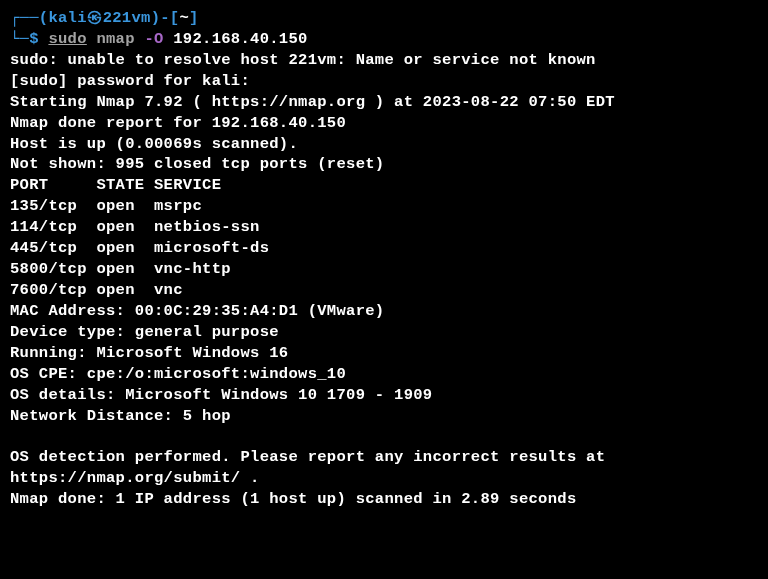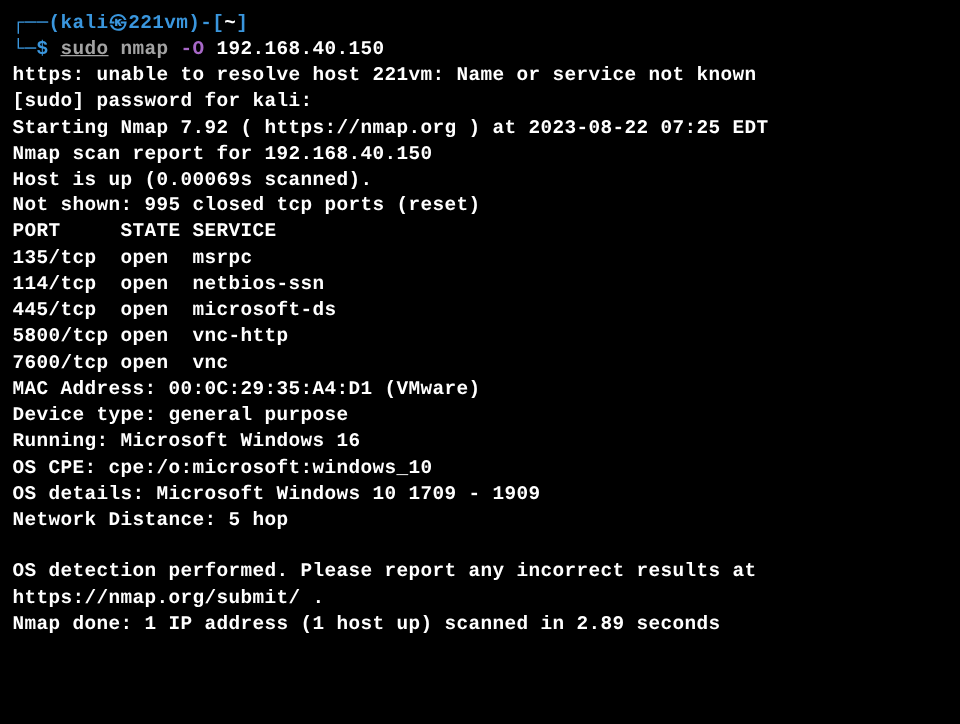--- a/index.html
+++ b/index.html
@@ -41,24 +41,24 @@
       white-space: pre;
     }
   </style>
 </head>
 <body>
 
 <div class="prompt-line box-top"><span class="blue">┌──(</span><span class="blue">kali</span><span class="blue">㉿</span><span class="blue">221vm</span><span class="blue">)-[</span><span class="white">~</span><span class="blue">]</span></div>
 
 <div class="prompt-line box-side"><span class="blue">└─</span><span class="blue">$ </span><span class="red underline">sudo</span><span> </span><span class="red">nmap</span><span> </span><span class="purple">-O</span><span> </span><span class="white">192.168.40.150</span></div>
 
-<div class="output-line">https: unable to resolve host 221vm: Name or service not known</div>
+<div class="output-line">sudo: unable to resolve host 221vm: Name or service not known</div>
 <div class="output-line">[sudo] password for kali:</div>
-<div class="output-line">Starting Nmap 7.92 ( https://nmap.org ) at 2023-08-22 07:25 EDT</div>
-<div class="output-line">Nmap scan report for 192.168.40.150</div>
+<div class="output-line">Starting Nmap 7.92 ( https://nmap.org ) at 2023-08-22 07:50 EDT</div>
+<div class="output-line">Nmap done report for 192.168.40.150</div>
 <div class="output-line">Host is up (0.00069s scanned).</div>
 <div class="output-line">Not shown: 995 closed tcp ports (reset)</div>
 <div class="output-line mono-row">PORT     STATE SERVICE</div>
 <div class="output-line mono-row">135/tcp  open  msrpc</div>
 <div class="output-line mono-row">114/tcp  open  netbios-ssn</div>
 <div class="output-line mono-row">445/tcp  open  microsoft-ds</div>
 <div class="output-line mono-row">5800/tcp open  vnc-http</div>
 <div class="output-line mono-row">7600/tcp open  vnc</div>
 <div class="output-line">MAC Address: 00:0C:29:35:A4:D1 (VMware)</div>
 <div class="output-line">Device type: general purpose</div>

